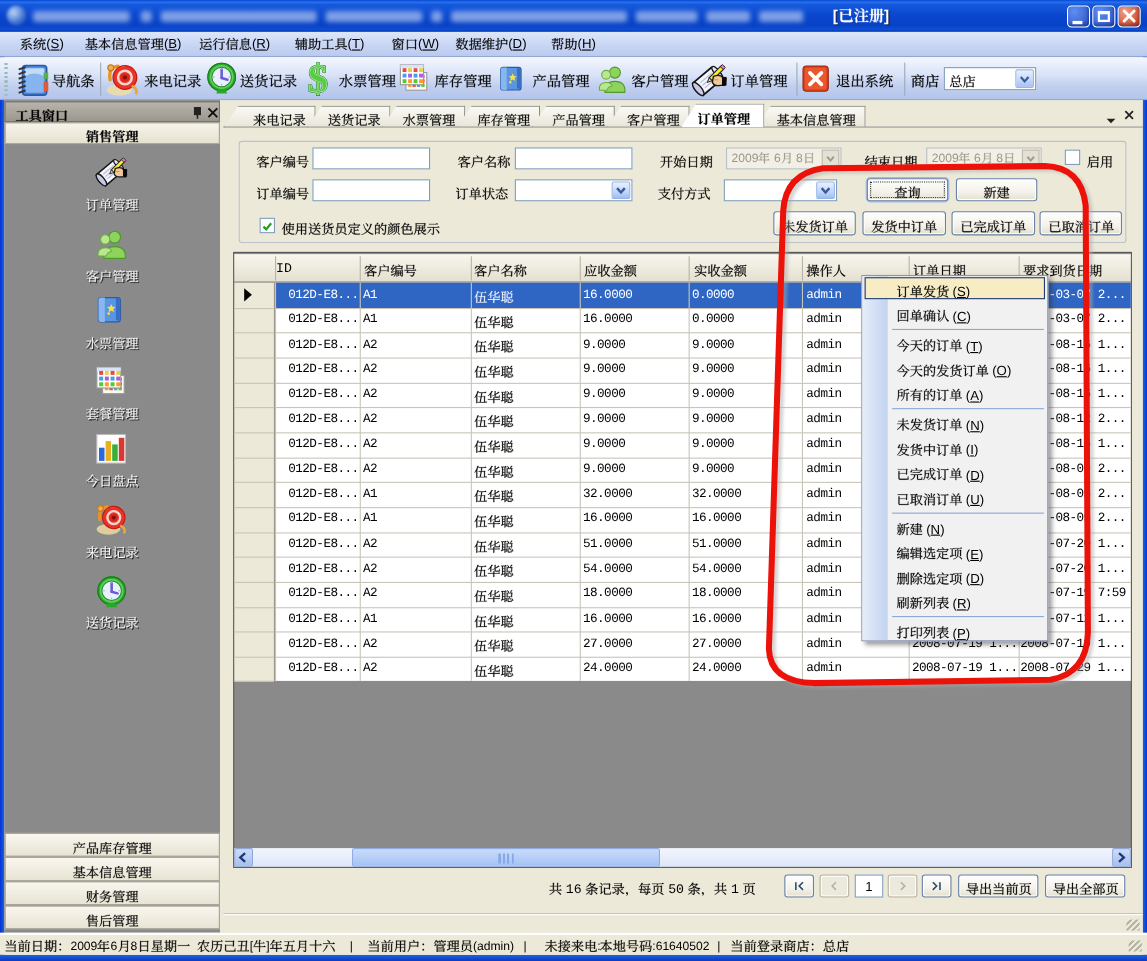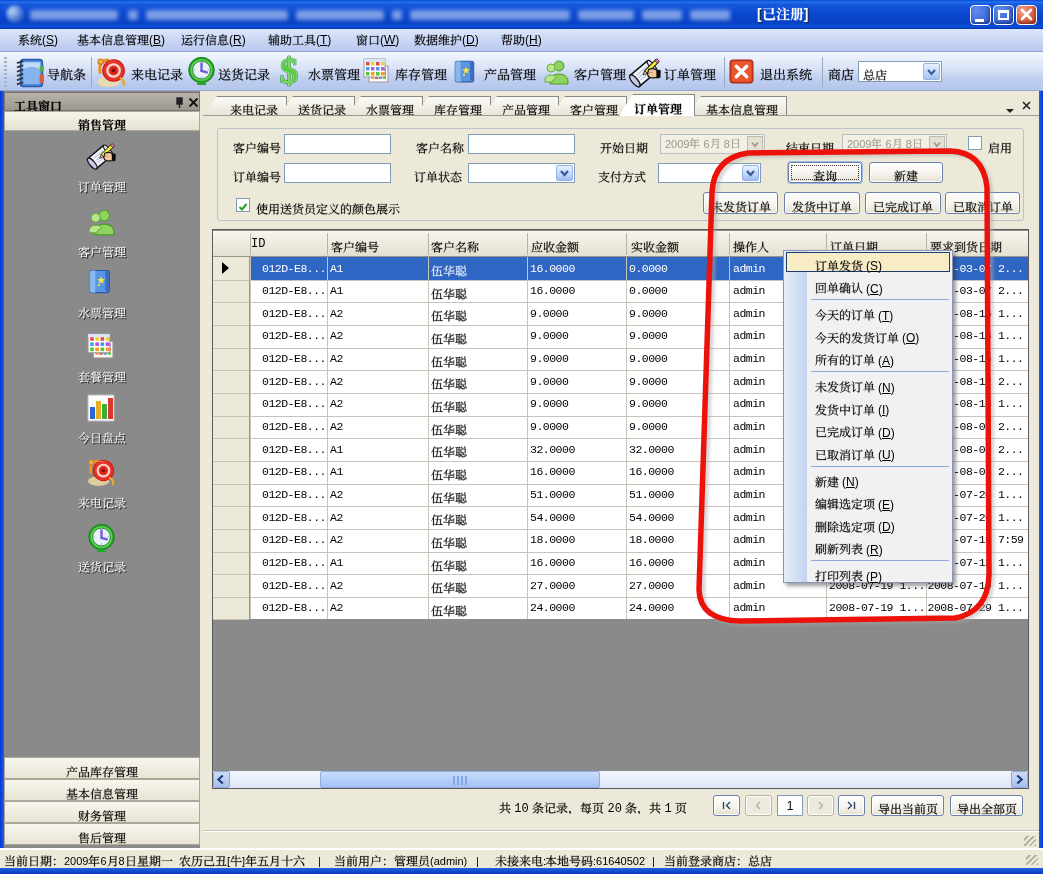--- a/index.html
+++ b/index.html
@@ -1292,30 +1292,30 @@
 <div class="abs" style="left:1011px;top:771px;width:17px;height:17px;background:linear-gradient(#cfdcf6,#a8c0ee);border:1px solid #8fa8dc;border-radius:2px"><svg width="15" height="15" viewBox="0 0 17 17">
       <path d="M6 4 L11 8.5 L6 13" fill="none" stroke="#1a3a7a" stroke-width="2.4"></path>
     </svg></div>
 <div class="abs" style="left:320px;top:771px;width:280px;height:17px;background:linear-gradient(#cadcfb,#a4c2f4);border:1px solid #90ace2;border-radius:2px">
     <div style="position:absolute;left:50%;top:4px;margin-left:-7px;width:14px;height:9px;background:repeating-linear-gradient(90deg,#86a8e8 0 2px,transparent 2px 4px)"></div>
   </div>
 <div class="abs" style="left:499px;top:801px;font-size:12px;white-space:nowrap"><svg style="vertical-align:-1.56px" width="12" height="12" viewBox="0 0 100 100">
       <g fill="#000" stroke="#000" stroke-width="1.6">
         <use href="#g139" x="0"></use>
       </g>
-    </svg> <span class="mono">10</span> <svg style="vertical-align:-1.56px" width="72" height="12" viewBox="0 0 600 100">
+    </svg> <span class="mono">16</span> <svg style="vertical-align:-1.56px" width="72" height="12" viewBox="0 0 600 100">
       <g fill="#000" stroke="#000" stroke-width="1.6">
         <use href="#g26" x="0"></use>
         <use href="#g29" x="100"></use>
         <use href="#g30" x="200"></use>
         <use href="#g140" x="300"></use>
         <use href="#g141" x="400"></use>
         <use href="#g142" x="500"></use>
       </g>
-    </svg> <span class="mono">20</span> <svg style="vertical-align:-1.56px" width="36" height="12" viewBox="0 0 300 100">
+    </svg> <span class="mono">50</span> <svg style="vertical-align:-1.56px" width="36" height="12" viewBox="0 0 300 100">
       <g fill="#000" stroke="#000" stroke-width="1.6">
         <use href="#g26" x="0"></use>
         <use href="#g140" x="100"></use>
         <use href="#g139" x="200"></use>
       </g>
     </svg> <span class="mono">1</span> <svg style="vertical-align:-1.56px" width="12" height="12" viewBox="0 0 100 100">
       <g fill="#000" stroke="#000" stroke-width="1.6">
         <use href="#g142" x="0"></use>
       </g>
     </svg></div>

